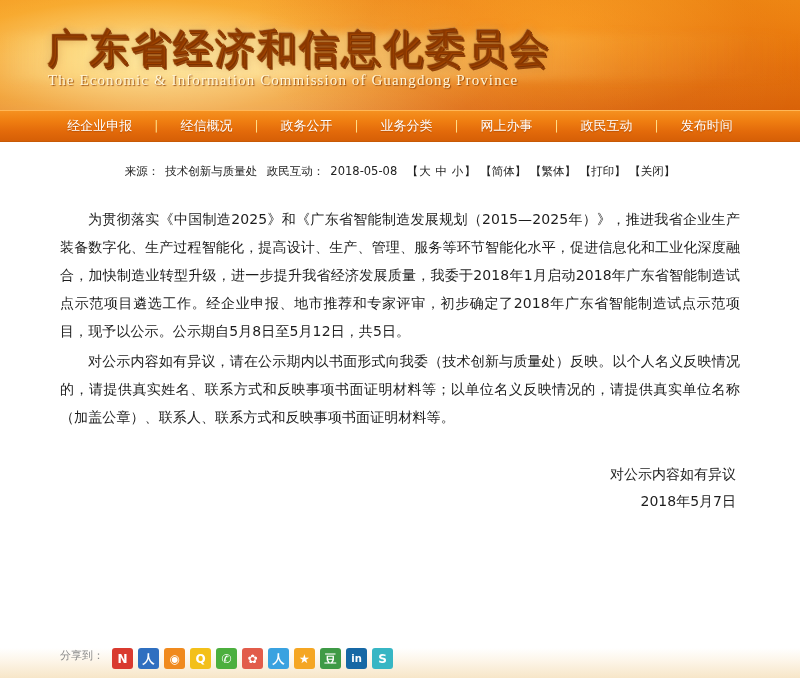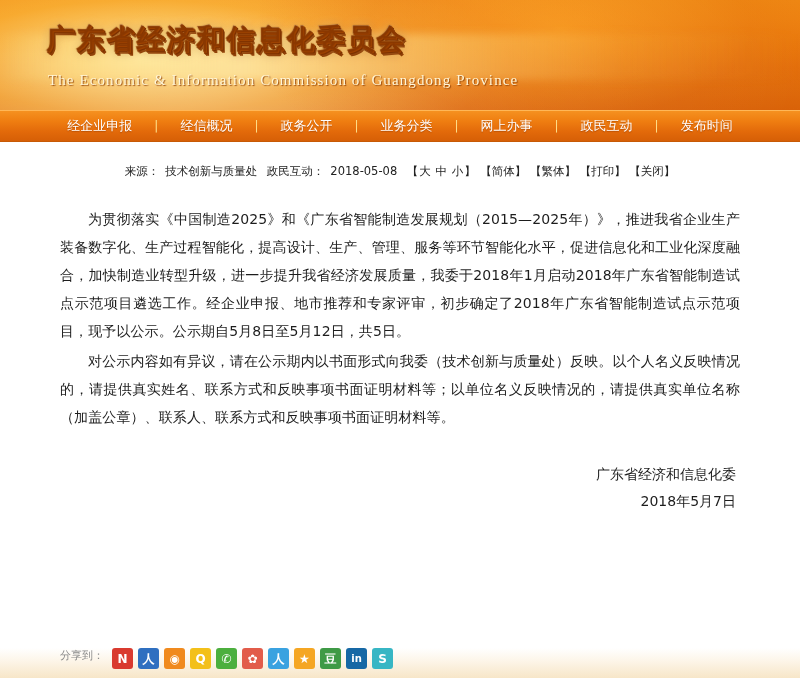--- a/index.html
+++ b/index.html
@@ -48,22 +48,22 @@
     position: absolute;
     width: 600px; height: 200px;
     right: -60px; bottom: -60px;
     background: radial-gradient(ellipse at 50% 30%, rgba(255,170,40,0.45) 0%, rgba(220,100,10,0.18) 45%, rgba(200,80,0,0) 75%);
   }
   .banner-title {
     position: absolute;
     left: 46px;
     top: 20px;
     font-family: "DejaVu Sans", sans-serif;
-    font-size: 28px;
-    font-weight: bold;
+    font-size: 40px;
+    font-weight: normal;
     letter-spacing: 2px;
     color: #ffe7a8;
     text-shadow:
       0 0 1px #8a3800,
       1px 1px 0 #a04400,
       2px 2px 0 #7d3200,
       0 0 10px rgba(255,230,150,0.55);
     background: linear-gradient(180deg, #fff7d0 0%, #ffe07a 45%, #ffc94a 60%, #ffe9a8 100%);
     -webkit-background-clip: text;
     background-clip: text;
@@ -257,21 +257,21 @@
       <span>【打印】</span>
       <span>【关闭】</span>
     </div>
 
     <div class="body-text">
       <p>为贯彻落实《中国制造2025》和《广东省智能制造发展规划（2015—2025年）》，推进我省企业生产装备数字化、生产过程智能化，提高设计、生产、管理、服务等环节智能化水平，促进信息化和工业化深度融合，加快制造业转型升级，进一步提升我省经济发展质量，我委于2018年1月启动2018年广东省智能制造试点示范项目遴选工作。经企业申报、地市推荐和专家评审，初步确定了2018年广东省智能制造试点示范项目，现予以公示。公示期自5月8日至5月12日，共5日。</p>
       <p>对公示内容如有异议，请在公示期内以书面形式向我委（技术创新与质量处）反映。以个人名义反映情况的，请提供真实姓名、联系方式和反映事项书面证明材料等；以单位名义反映情况的，请提供真实单位名称（加盖公章）、联系人、联系方式和反映事项书面证明材料等。</p>
     </div>
 
     <div class="signature">
-      <div>广东省经济和信息化委</div>
+      <div>对公示内容如有异议</div>
       <div>2018年5月7日</div>
     </div>
 
 
   </div>
 
   <div class="sharebar">
     <span class="share-label">分享到：</span>
     <div class="share-icons">
       <span class="sicon" style="background:#d93a2f">N</span>

